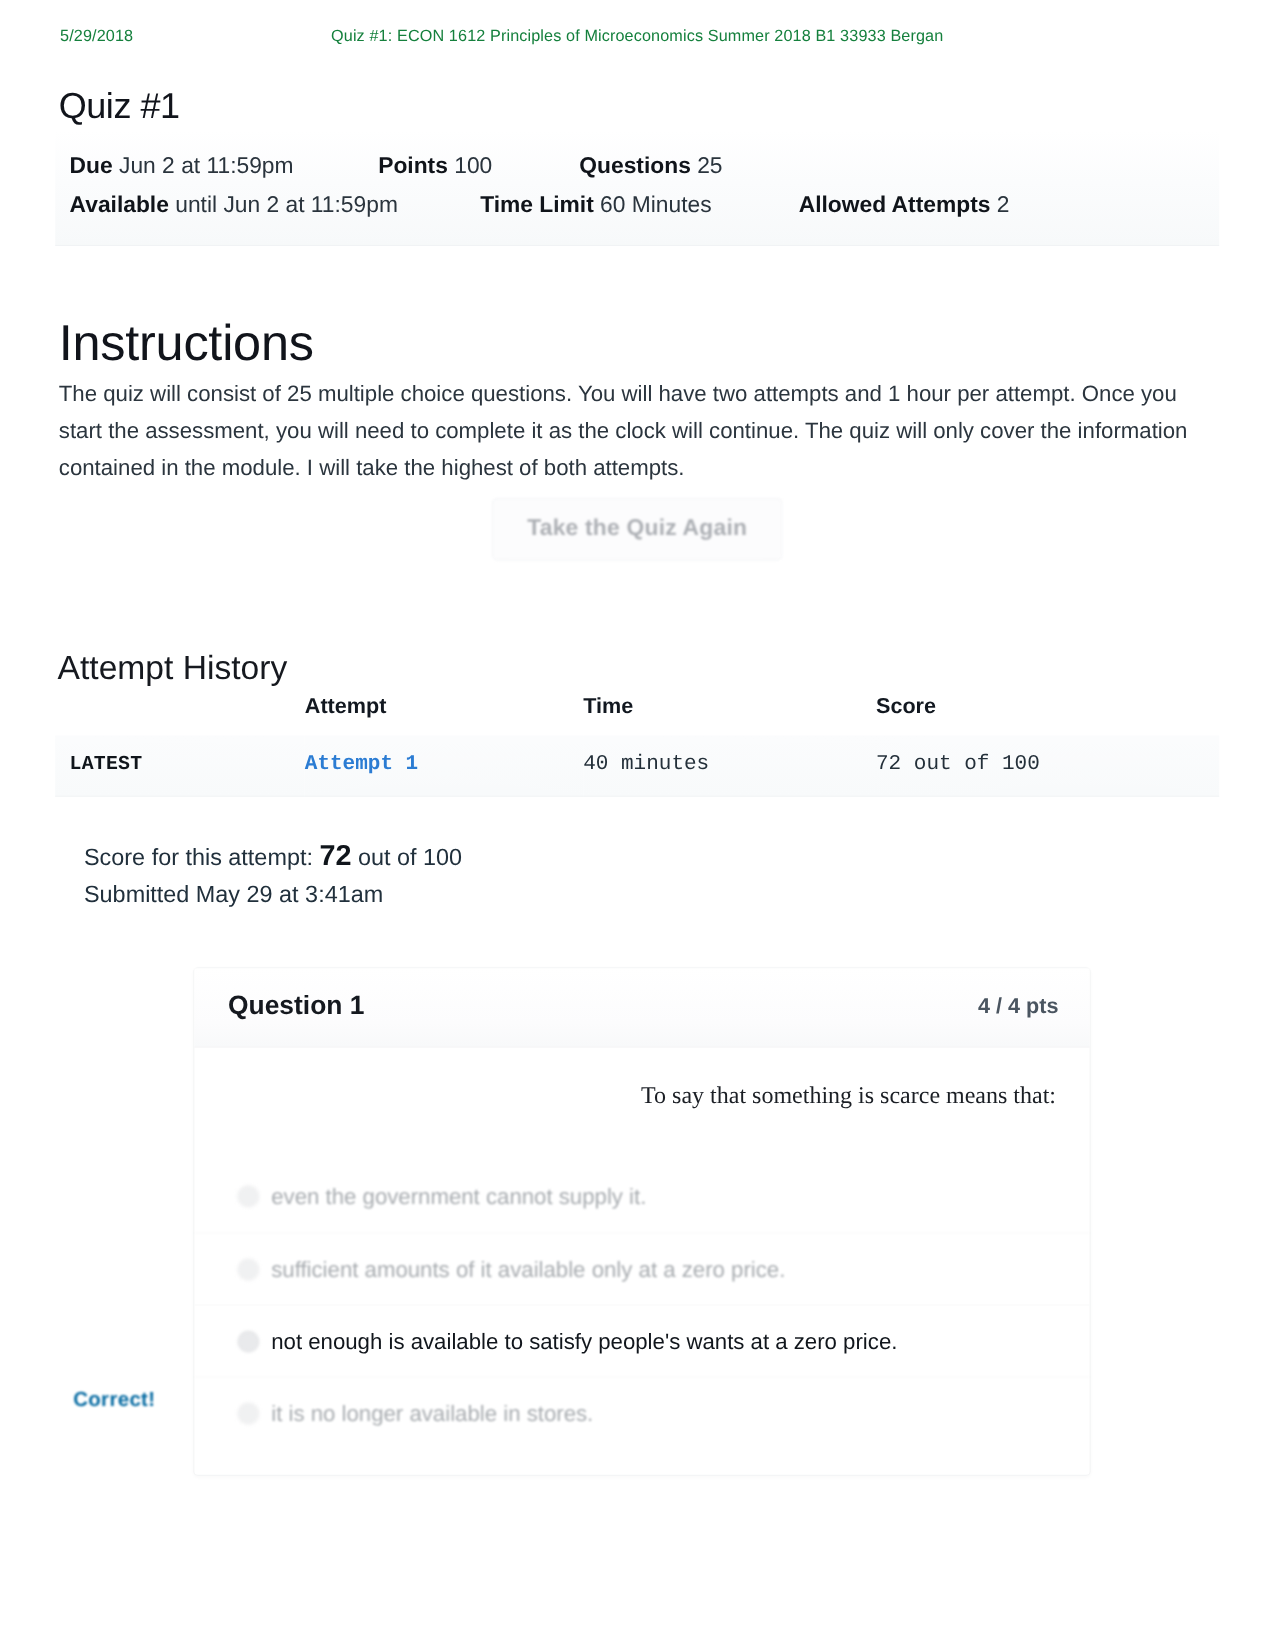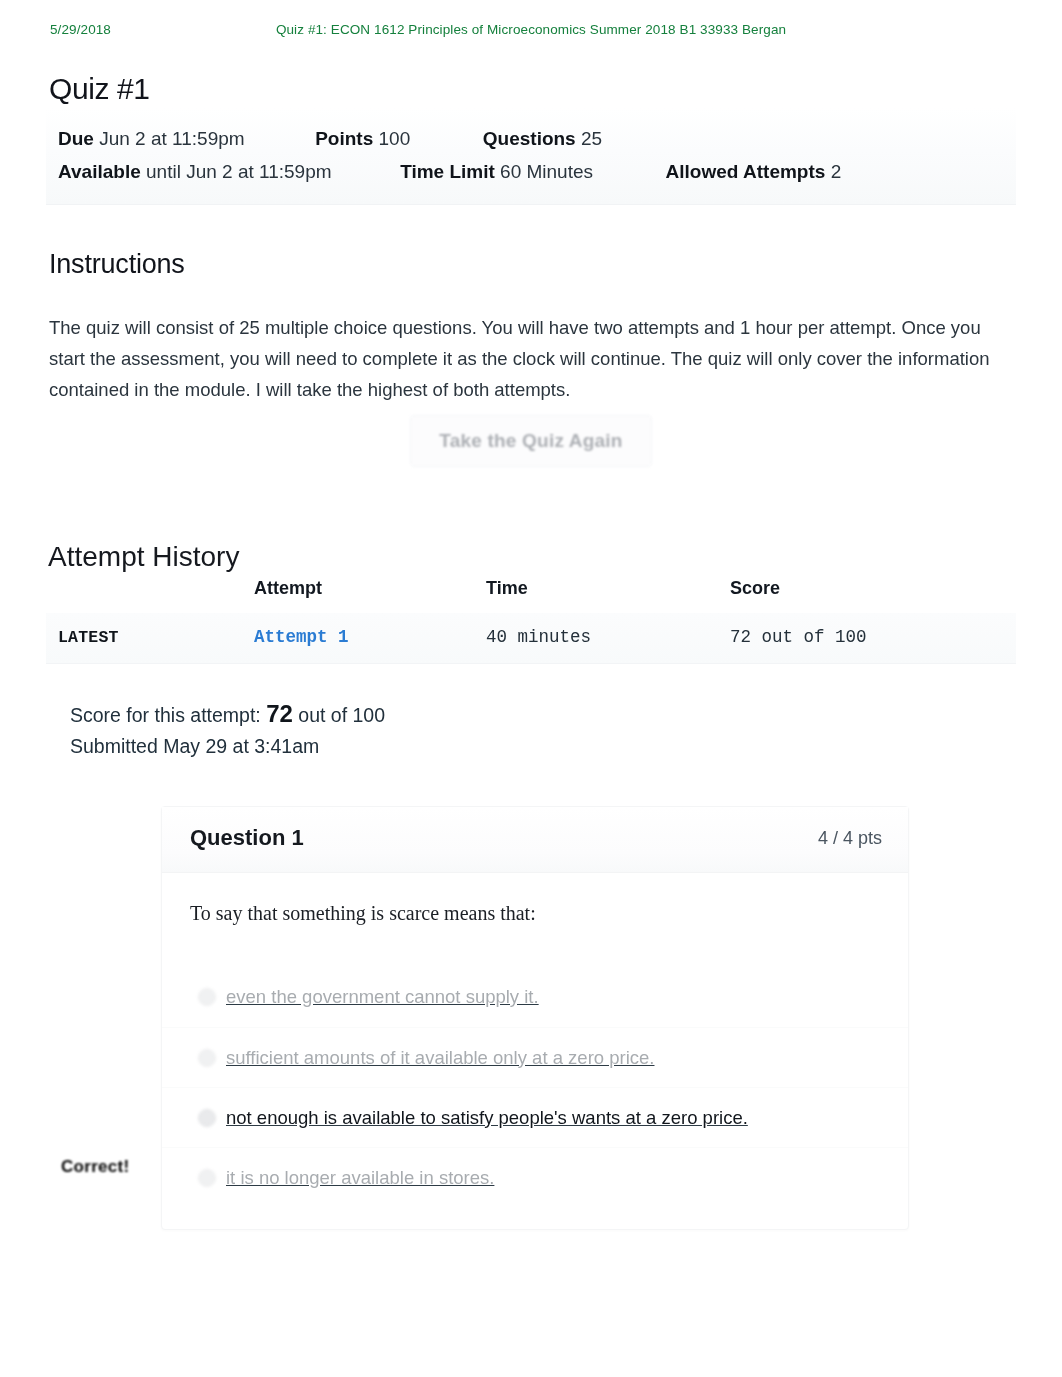--- a/index.html
+++ b/index.html
@@ -72,21 +72,21 @@
   .detail-row .val { font-weight: normal; color: #2a343d; }
   .detail-row .gap-a { display:inline-block; width: 60px; }
   .detail-row .gap-b { display:inline-block; width: 62px; }
   .detail-row .gap-c { display:inline-block; width: 58px; }
   .detail-row .gap-d { display:inline-block; width: 62px; }
 
   
   .instr-heading {
     position: absolute;
     left: 49px; top: 227px;
-    font-size: 27px;
+    font-size: 42px;
     font-weight: 400;
     color: #11141b;
     letter-spacing: -0.2px;
   }
   .instr-body {
     position: absolute;
     left: 49px; top: 293px;
     width: 952px;
     font-size: 18.5px;
     line-height: 31px;
@@ -190,38 +190,38 @@
     position: absolute;
     left: 28px; top: 18px;
     font-size: 22px;
     font-weight: bold;
     color: #15191f;
   }
   .q-head .q-pts {
     position: absolute;
     right: 26px; top: 21px;
     font-size: 18px;
-    font-weight: normal;
+    font-weight: bold;
     color: #4a5560;
   }
 
   .q-body {
     padding: 26px 0 22px 0;
+    text-align: right;
   }
   .q-text {
     font-family: "Liberation Serif", serif;
     font-size: 20px;
     color: #1b1f25;
     padding: 0 28px 0 28px;
     line-height: 1.4;
   }
 
   .answers {
     margin-top: 40px;
-    text-decoration: underline;
   }
   .answer {
     position: relative;
     min-height: 60px;
     display: flex;
     align-items: center;
     padding: 9px 28px 9px 64px;
     border-top: 1px solid #fafbfb;
     font-size: 18.5px;
     color: #a8acb0;
@@ -248,21 +248,21 @@
     border-color: #e2e3e5;
   }
   .answer-text { display: block; }
 
   
   .correct-flag {
     position: absolute;
     left: 61px; top: 1157px;
     font-size: 17px;
     font-weight: bold;
-    color: #000000;
+    color: #0369a1;
     letter-spacing: .3px;
     filter: blur(0.9px);
   }
 </style>
 </head>
 <body>
 
 <div class="print-header">
   <div class="ph-date">5/29/2018</div>
   <div class="ph-title">Quiz #1: ECON 1612 Principles of Microeconomics Summer 2018 B1 33933 Bergan</div>

